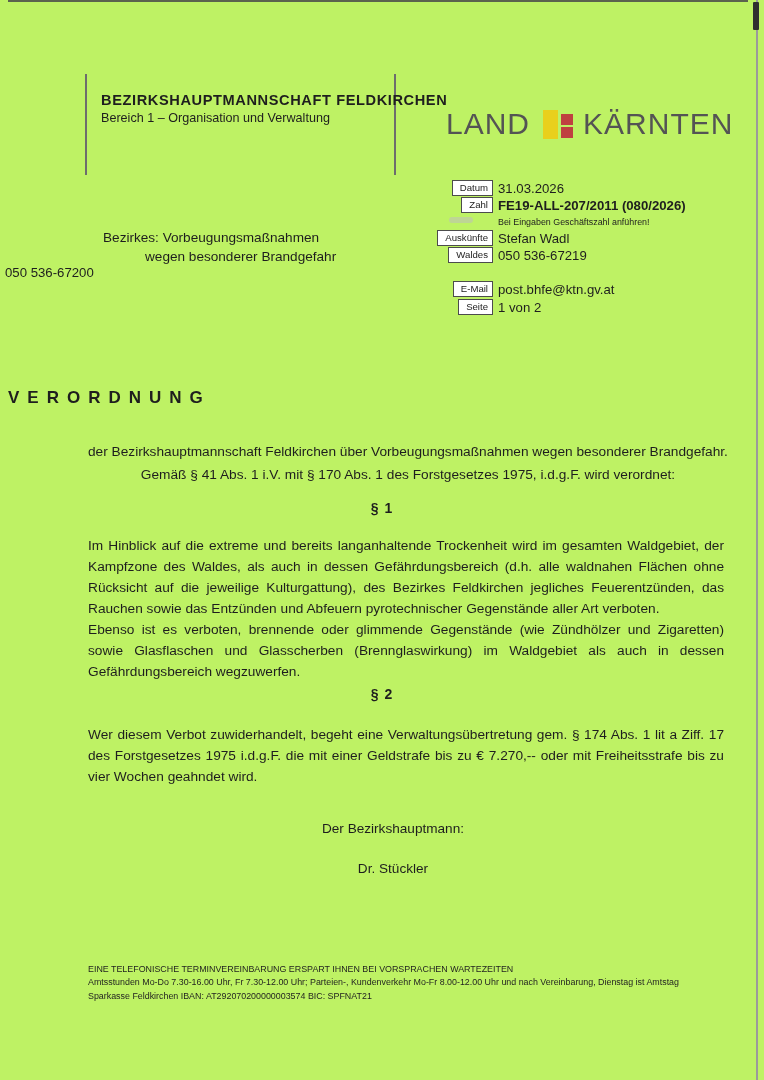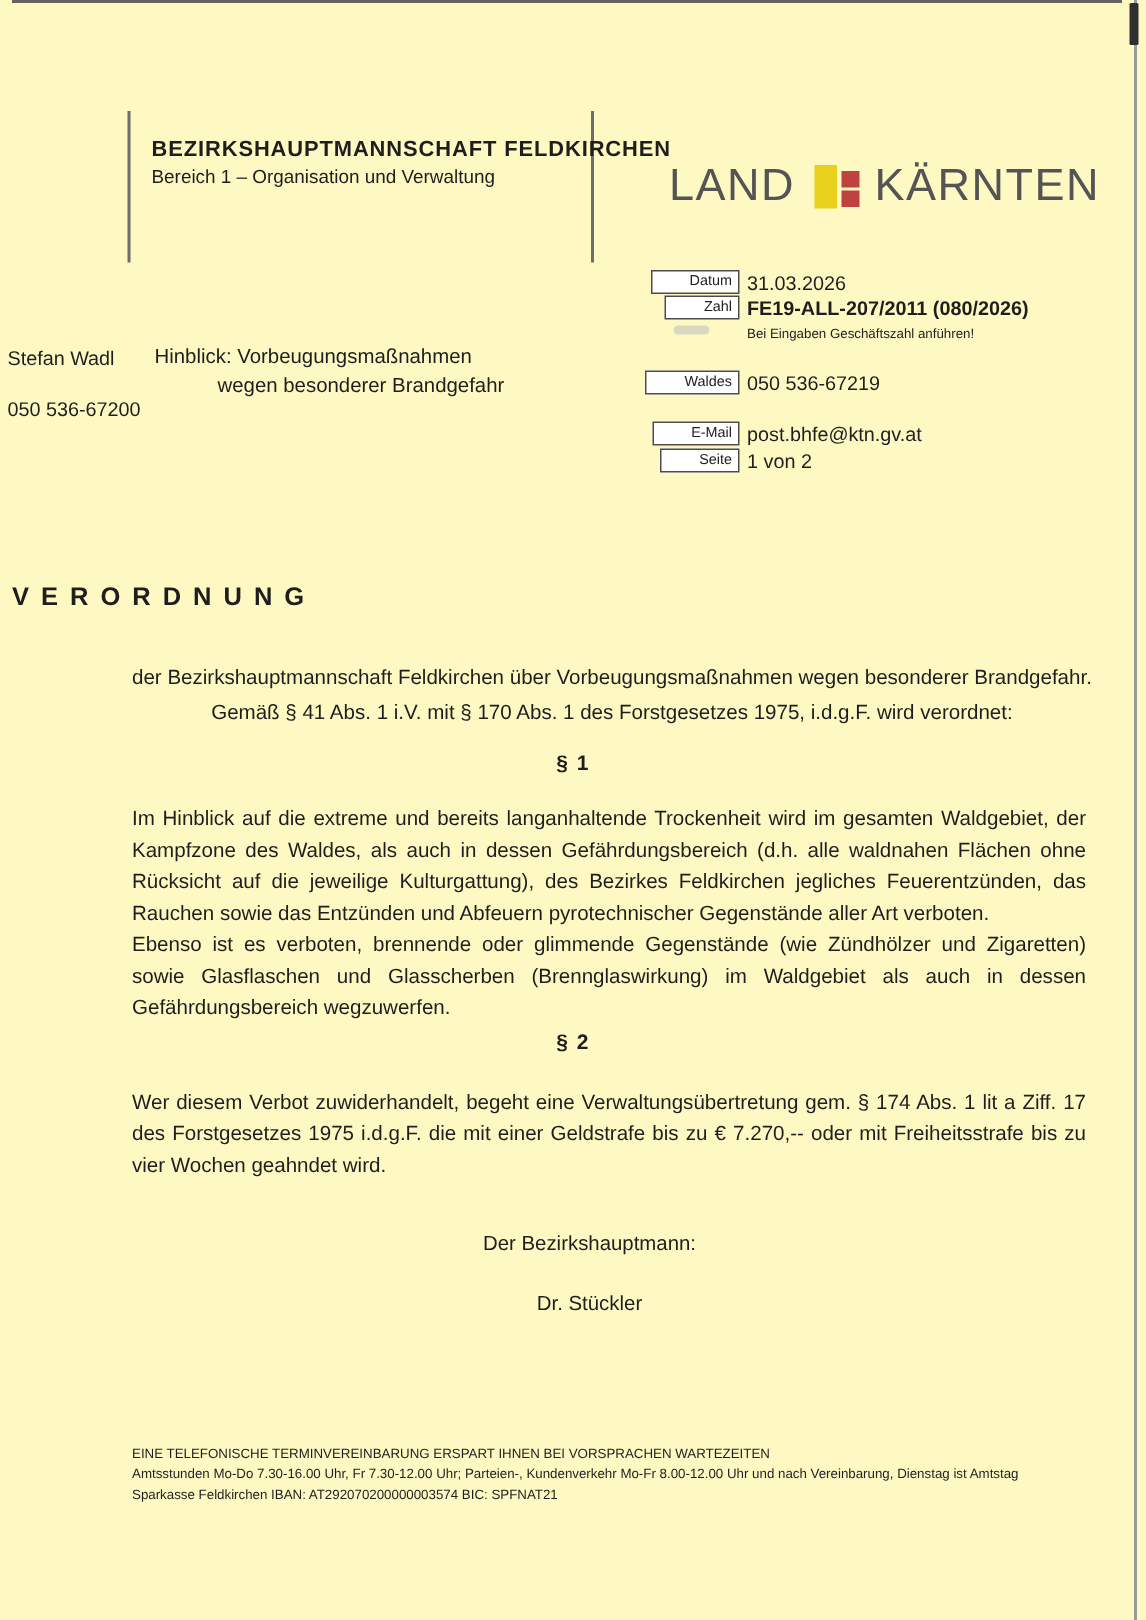--- a/index.html
+++ b/index.html
@@ -1,18 +1,18 @@
 <!DOCTYPE html>
 <html><head>
 <meta charset="utf-8">
 <style>
   html,body { margin:0; padding:0; background:#e9e9e9; }
   .page {
     position:relative; width:764px; height:1080px; margin:0 auto;
-    background:#fef9c3; overflow:hidden;
+    background:#bef264; overflow:hidden;
     font-family:"Liberation Sans", sans-serif; color:#1e1e1e;
   }
 
   
   .artifact-top   { position:absolute; left:8px;  top:0;   width:740px; height:2px;  background:#4a4a4a; opacity:.85; }
   .artifact-right { position:absolute; left:756px; top:0;  width:2px;  height:1080px; background:#9b9b9b; }
   .artifact-right-top { position:absolute; left:753px; top:2px; width:6px; height:28px; background:#2f2f2f; border-radius:1px; }
   .smudge { position:absolute; left:449px; top:217px; width:24px; height:6px; background:#bdbdbd; opacity:.55; border-radius:3px; }
 
   
@@ -28,21 +28,21 @@
   .logo-word { font-size:30px; letter-spacing:1px; white-space:nowrap; }
   .logo-mark { display:flex; align-items:flex-start; margin:0 10px 0 13px; }
   .bar-yellow { width:15px; height:29px; }
   .squares { display:flex; flex-direction:column; margin-left:3px; margin-top:4px; gap:2px; }
   .sq-red { width:12px; height:11px; }
 
   
   .meta-row { position:absolute; left:0; display:flex; align-items:flex-start; }
   .meta-label-col { width:493px; display:flex; justify-content:flex-end; box-sizing:border-box; }
   .mlabel { border:1.2px solid #4c4c4c; background:#fff; font-size:9.6px; color:#222;
-            padding:2px 4px 2px 25px; line-height:1; white-space:nowrap; }
+            padding:2px 4px 2px 7px; line-height:1; white-space:nowrap; }
   .mvalue { margin-left:5px; font-size:13.2px; white-space:nowrap; margin-top:1px; }
   .mvalue.bold { font-weight:bold; }
   .meta-note { position:absolute; left:498px; top:217px; font-size:8.9px; white-space:nowrap; }
 
   
   .subject { position:absolute; left:103px; top:229px; font-size:13.6px; line-height:18.5px; }
   .subject .l2 { padding-left:42px; }
 
   
   .title { position:absolute; left:0; top:388px; width:764px; 
@@ -108,20 +108,23 @@
     <span class="mvalue">31.03.2026</span>
   </div>
   <div class="meta-row" style="top:197px">
     <span class="meta-label-col">
         <span class="mlabel">Zahl</span>
       </span>
     <span class="mvalue bold">FE19-ALL-207/2011 (080/2026)</span>
   </div>
   <div class="meta-note">Bei Eingaben Geschäftszahl anführen!</div>
   <div class="meta-row" style="top:230px">
+    <span class="meta-label-col">
+        <span class="mlabel">Auskünfte</span>
+      </span>
     <span class="mvalue">Stefan Wadl</span>
   </div>
   <div class="meta-row" style="top:247px">
     <span class="meta-label-col">
         <span class="mlabel">Waldes</span>
       </span>
     <span class="mvalue">050 536-67219</span>
   </div>
   <div class="meta-row" style="top:264px">
     <span class="mvalue">050 536-67200</span>
@@ -133,21 +136,21 @@
     <span class="mvalue">post.bhfe@ktn.gv.at</span>
   </div>
   <div class="meta-row" style="top:299px">
     <span class="meta-label-col">
         <span class="mlabel">Seite</span>
       </span>
     <span class="mvalue">1 von 2</span>
   </div>
 
   <div class="subject">
-    <div>Hinblick: Vorbeugungsmaßnahmen</div>
+    <div>Bezirkes: Vorbeugungsmaßnahmen</div>
     <div class="l2">wegen besonderer Brandgefahr</div>
   </div>
 
   <div class="title">VERORDNUNG</div>
 
   <div class="intro">
     <div>der Bezirkshauptmannschaft Feldkirchen über Vorbeugungsmaßnahmen wegen besonderer Brandgefahr.</div>
     <div>Gemäß § 41 Abs. 1 i.V. mit § 170 Abs. 1 des Forstgesetzes 1975, i.d.g.F. wird verordnet:</div>
   </div>
 

